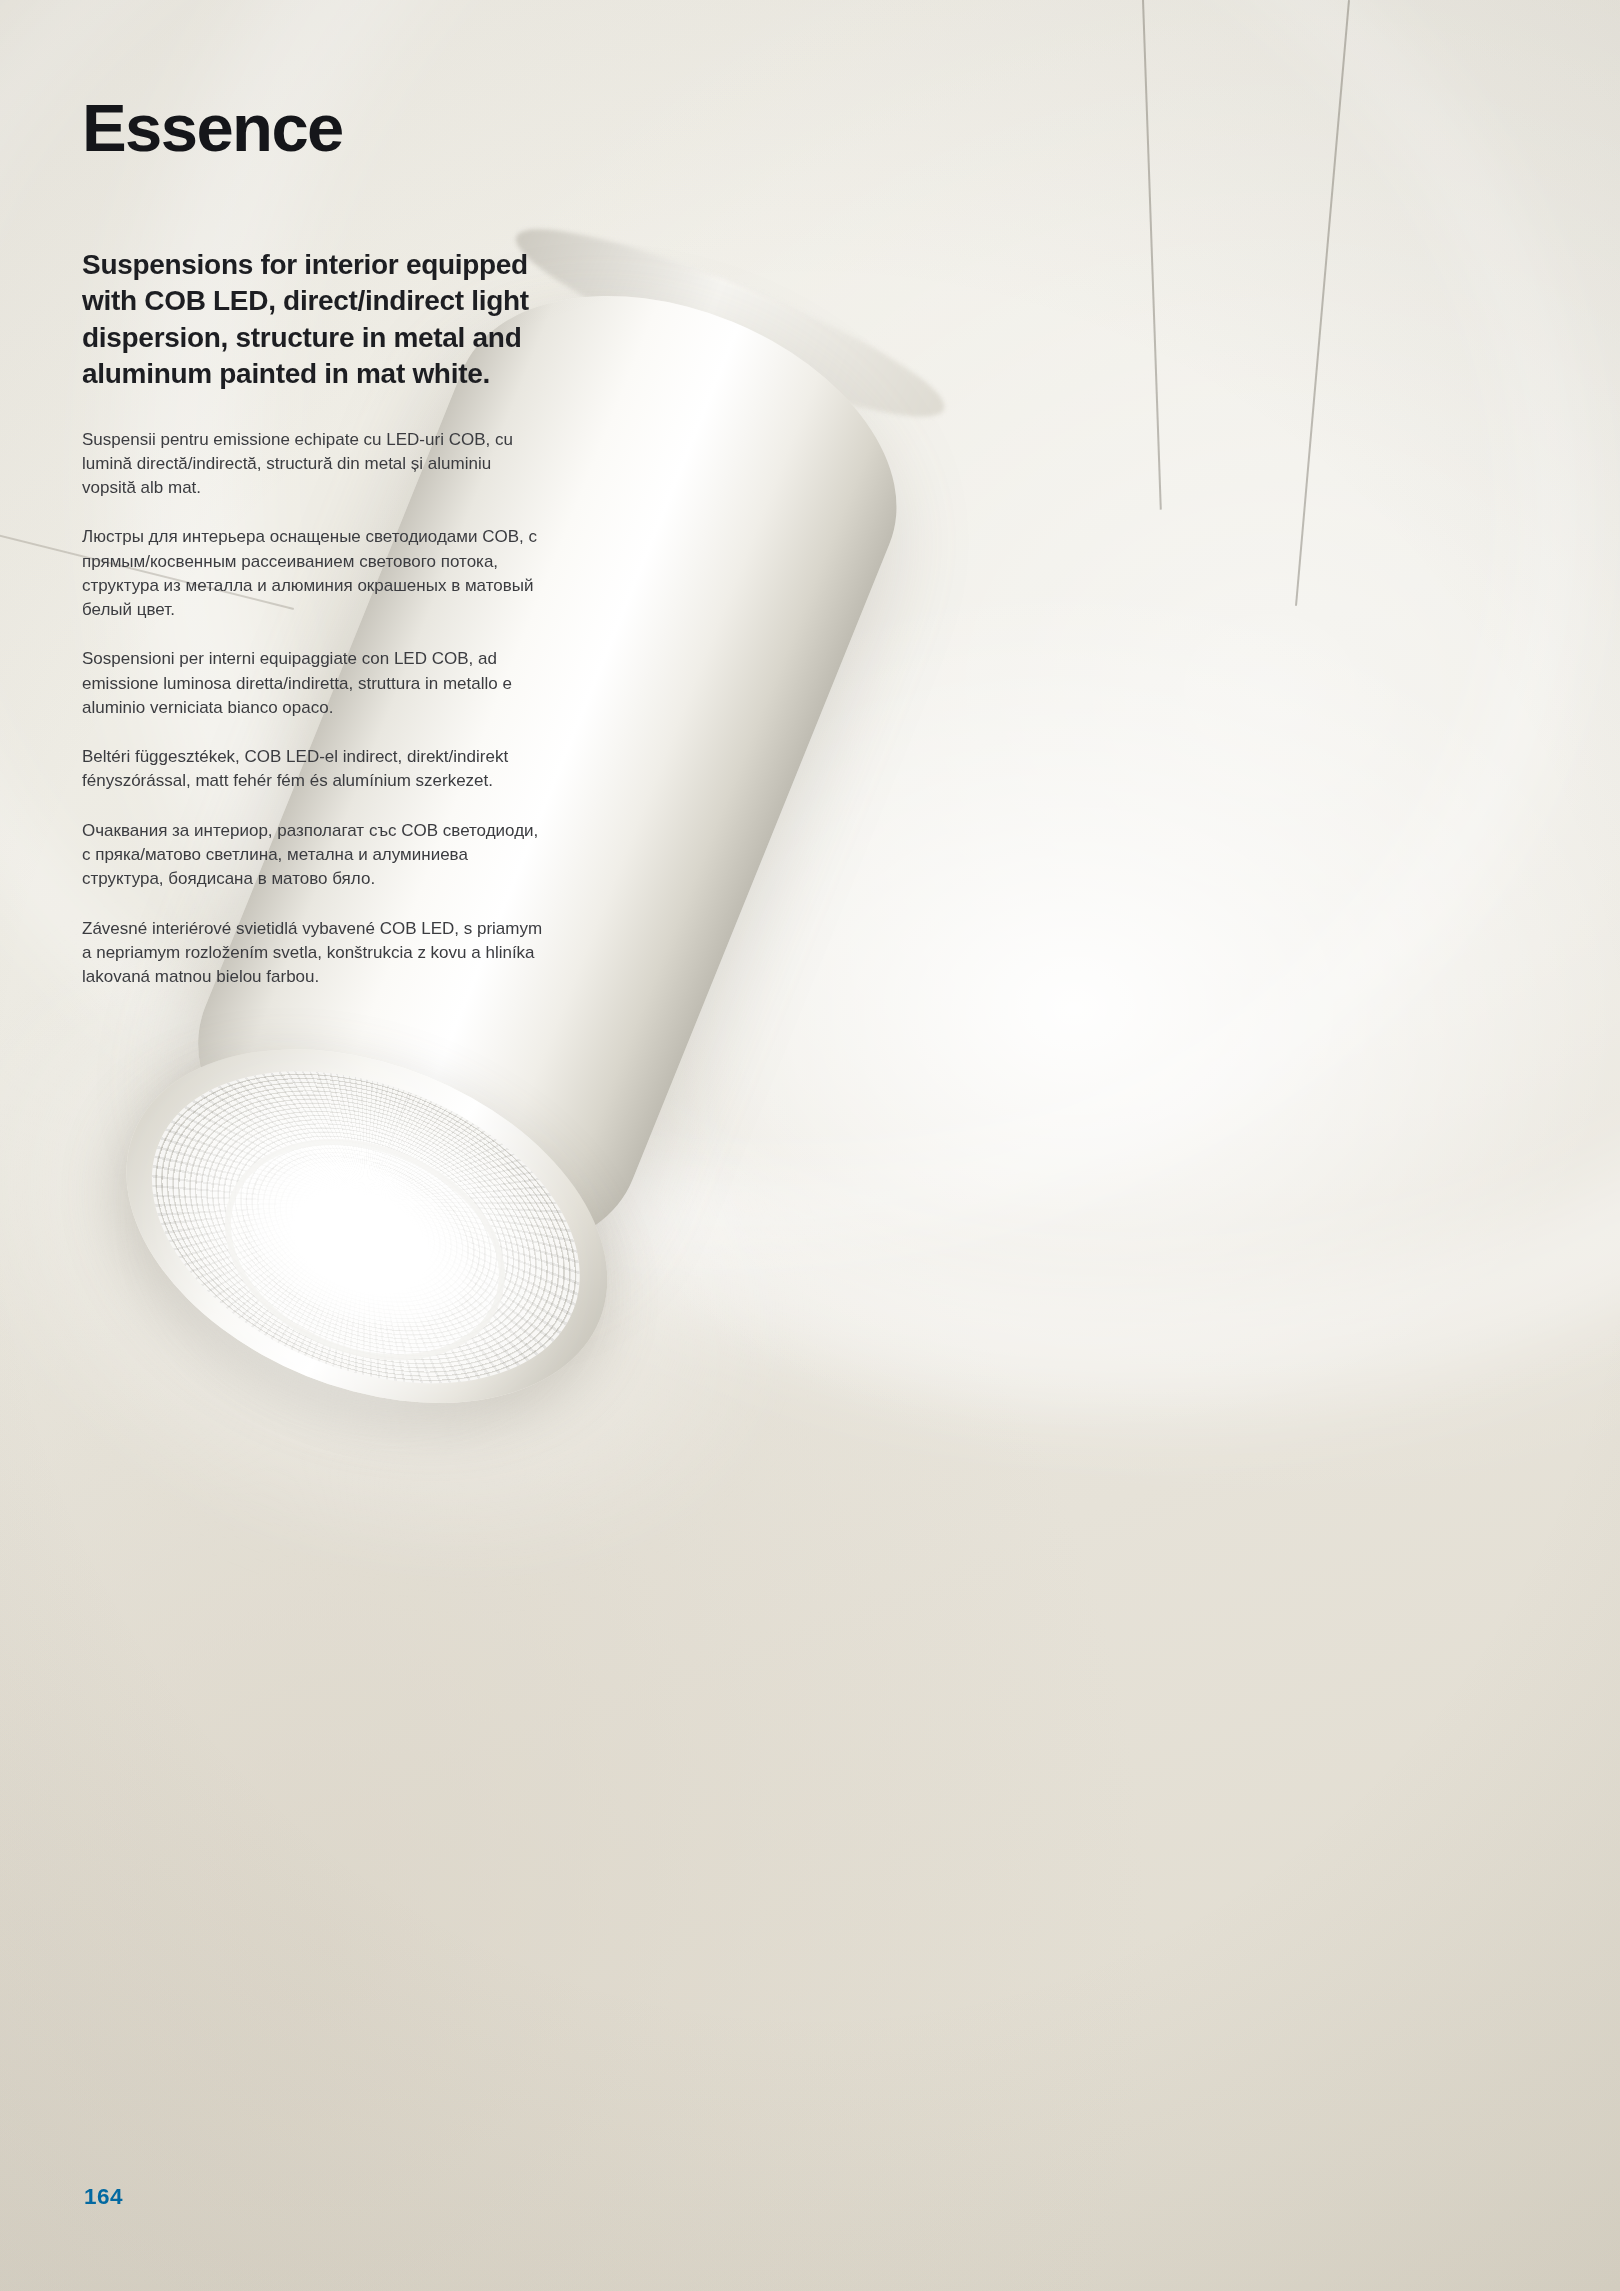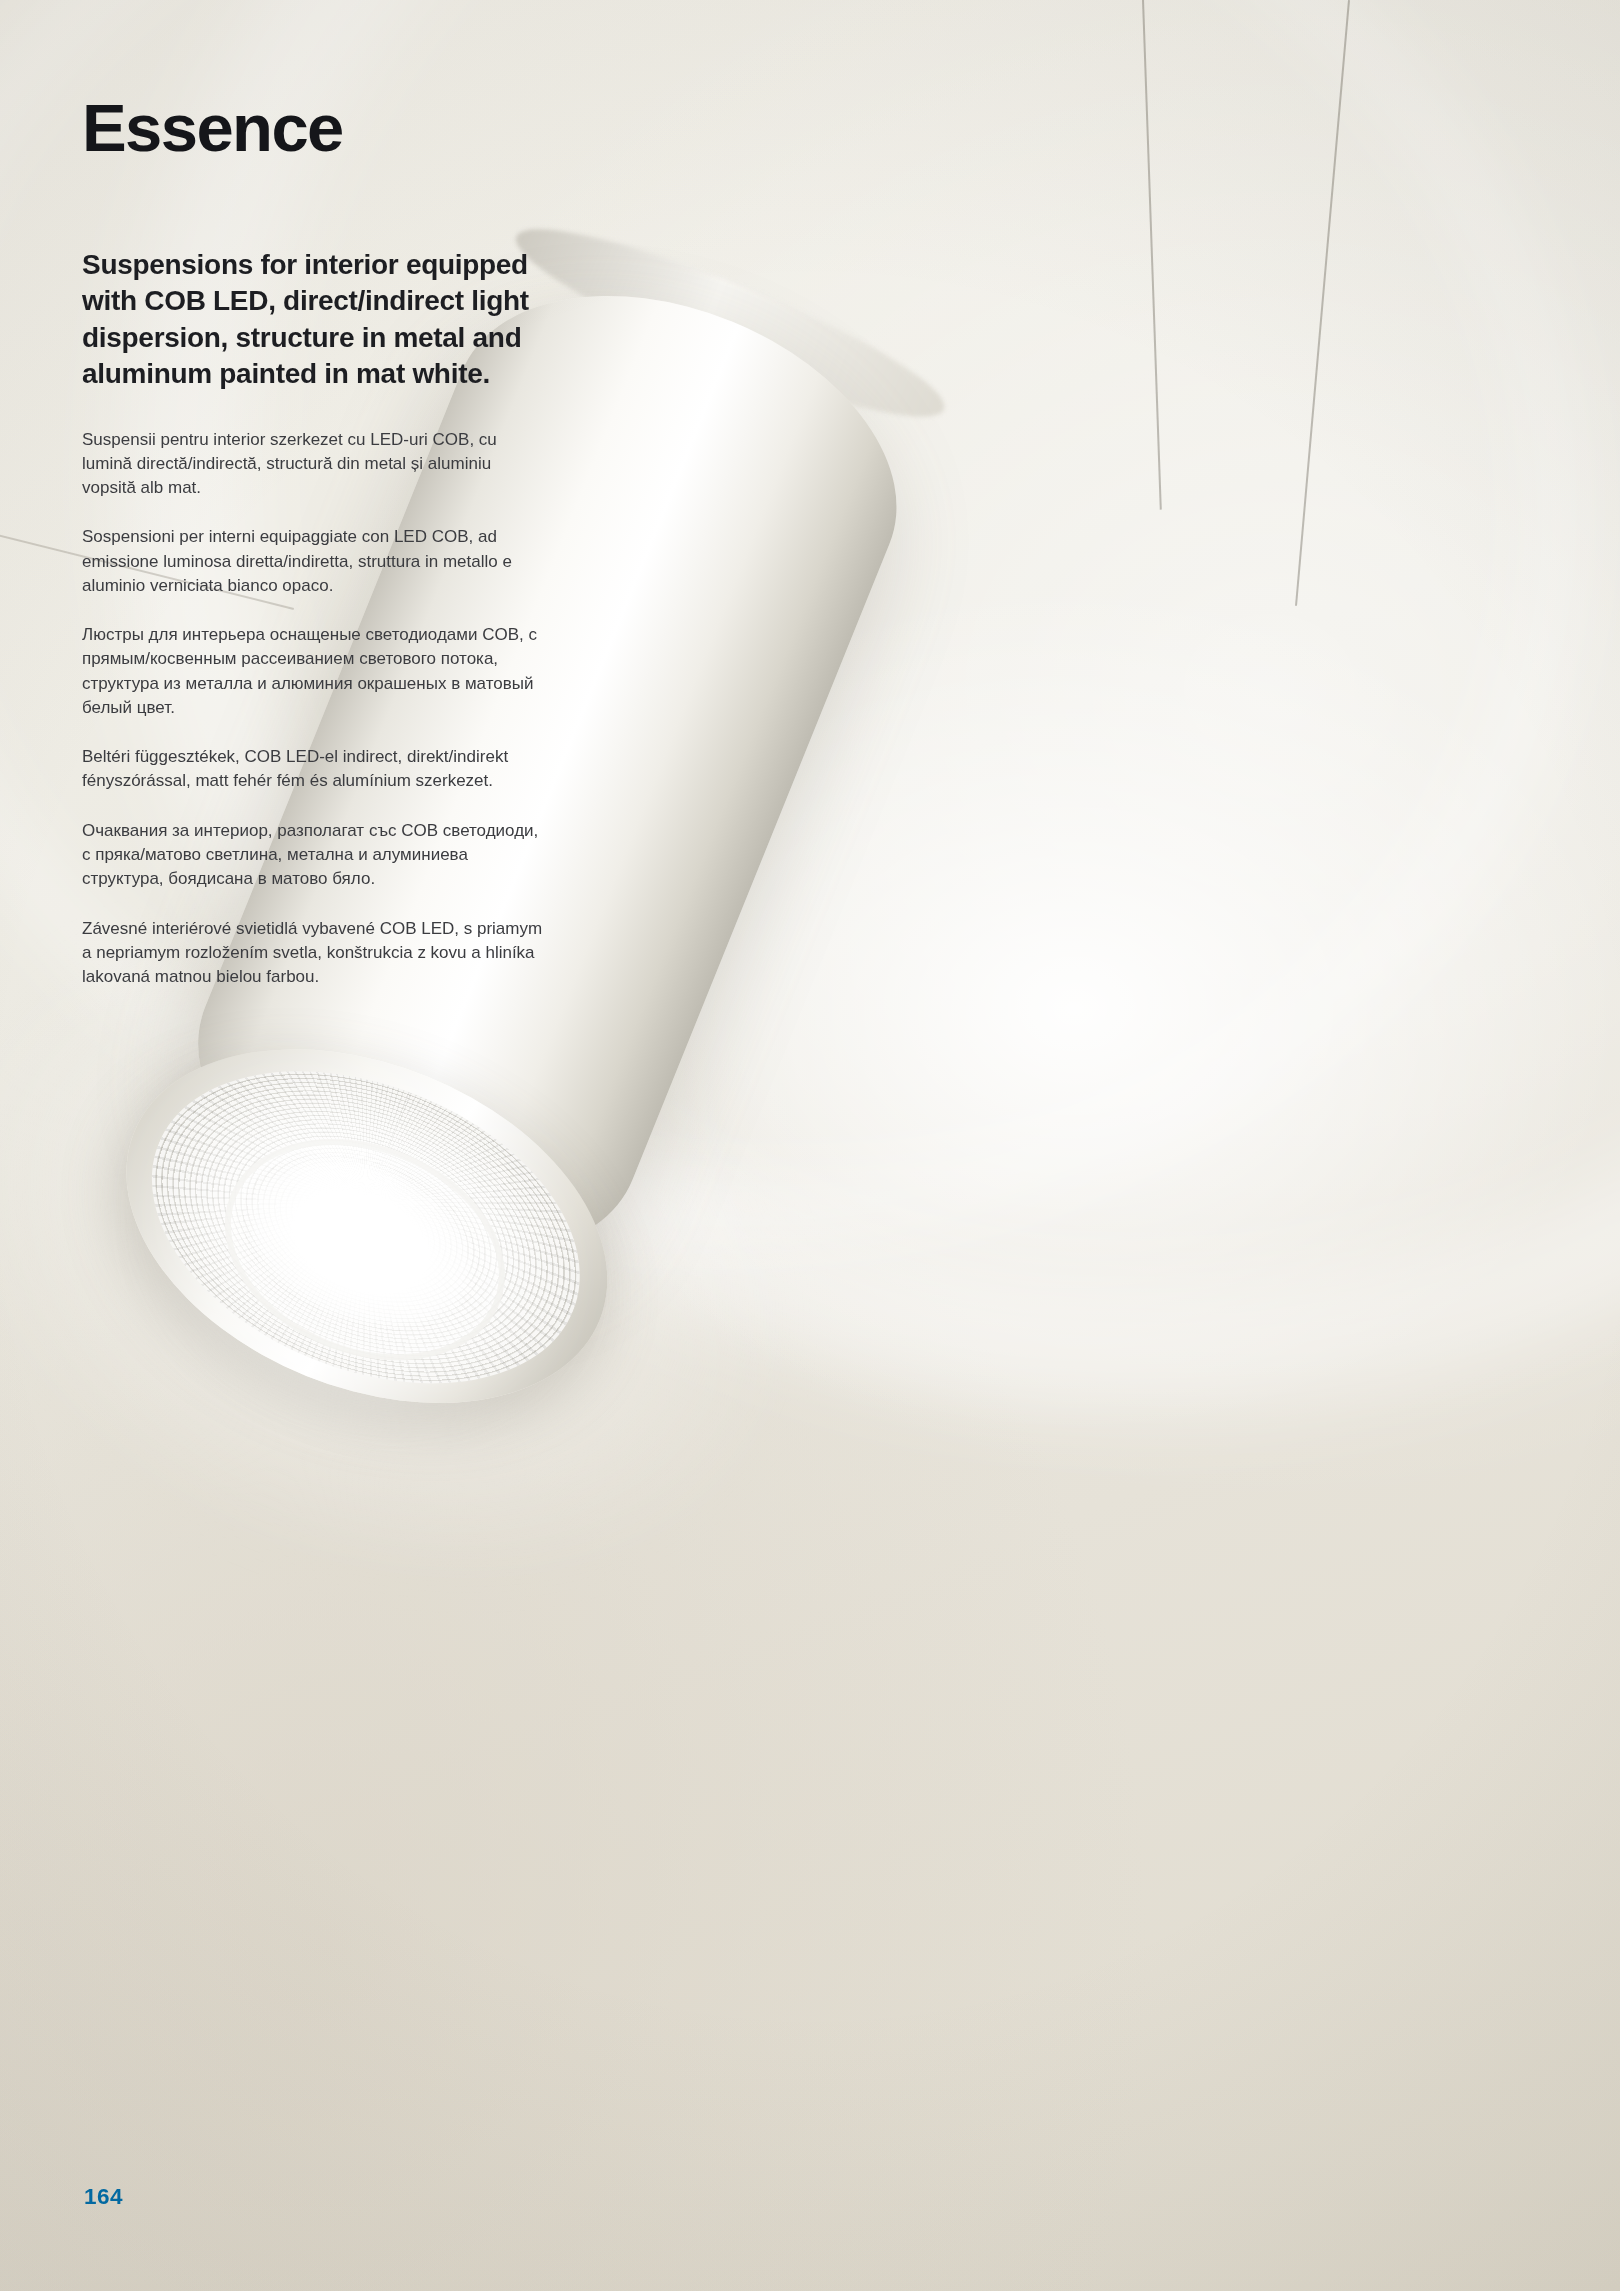--- a/index.html
+++ b/index.html
@@ -236,23 +236,23 @@
       <div class="lamp-hotspot-ring"></div>
       <div class="lamp-hotspot"></div>
     </div>
 
     <div class="photo-vignette"></div>
   </div>
 
   <div class="content">
     <h1 class="title">Essence</h1>
     <p class="lede">Suspensions for interior equipped with COB LED, direct/indirect light dispersion, structure in metal and aluminum painted in mat white.</p>
-    <p class="para">Suspensii pentru interior szerkezet cu LED-uri COB, cu lumină directă/indirectă, structură din metal și aluminiu vopsită alb mat.</p>
+    <p class="para">Suspensii pentru emissione echipate cu LED-uri COB, cu lumină directă/indirectă, structură din metal și aluminiu vopsită alb mat.</p>
+    <p class="para">Люстры для интерьера оснащеные светодиодами COB, с прямым/косвенным рассеиванием светового потока, структура из металла и алюминия окрашеных в матовый белый цвет.</p>
     <p class="para">Sospensioni per interni equipaggiate con LED COB, ad emissione luminosa diretta/indiretta, struttura in metallo e aluminio verniciata bianco opaco.</p>
-    <p class="para">Люстры для интерьера оснащеные светодиодами COB, с прямым/косвенным рассеиванием светового потока, структура из металла и алюминия окрашеных в матовый белый цвет.</p>
     <p class="para">Beltéri függesztékek, COB LED-el indirect, direkt/indirekt fényszórással, matt fehér fém és alumínium szerkezet.</p>
     <p class="para">Очаквания за интериор, разполагат със COB светодиоди, с пряка/матово светлина, метална и алуминиева структура, боядисана в матово бяло.</p>
     <p class="para">Závesné interiérové svietidlá vybavené COB LED, s priamym a nepriamym rozložením svetla, konštrukcia z kovu a hliníka lakovaná matnou bielou farbou.</p>
   </div>
 
   <div class="page-number">164</div>
 
 </div>
 
 

